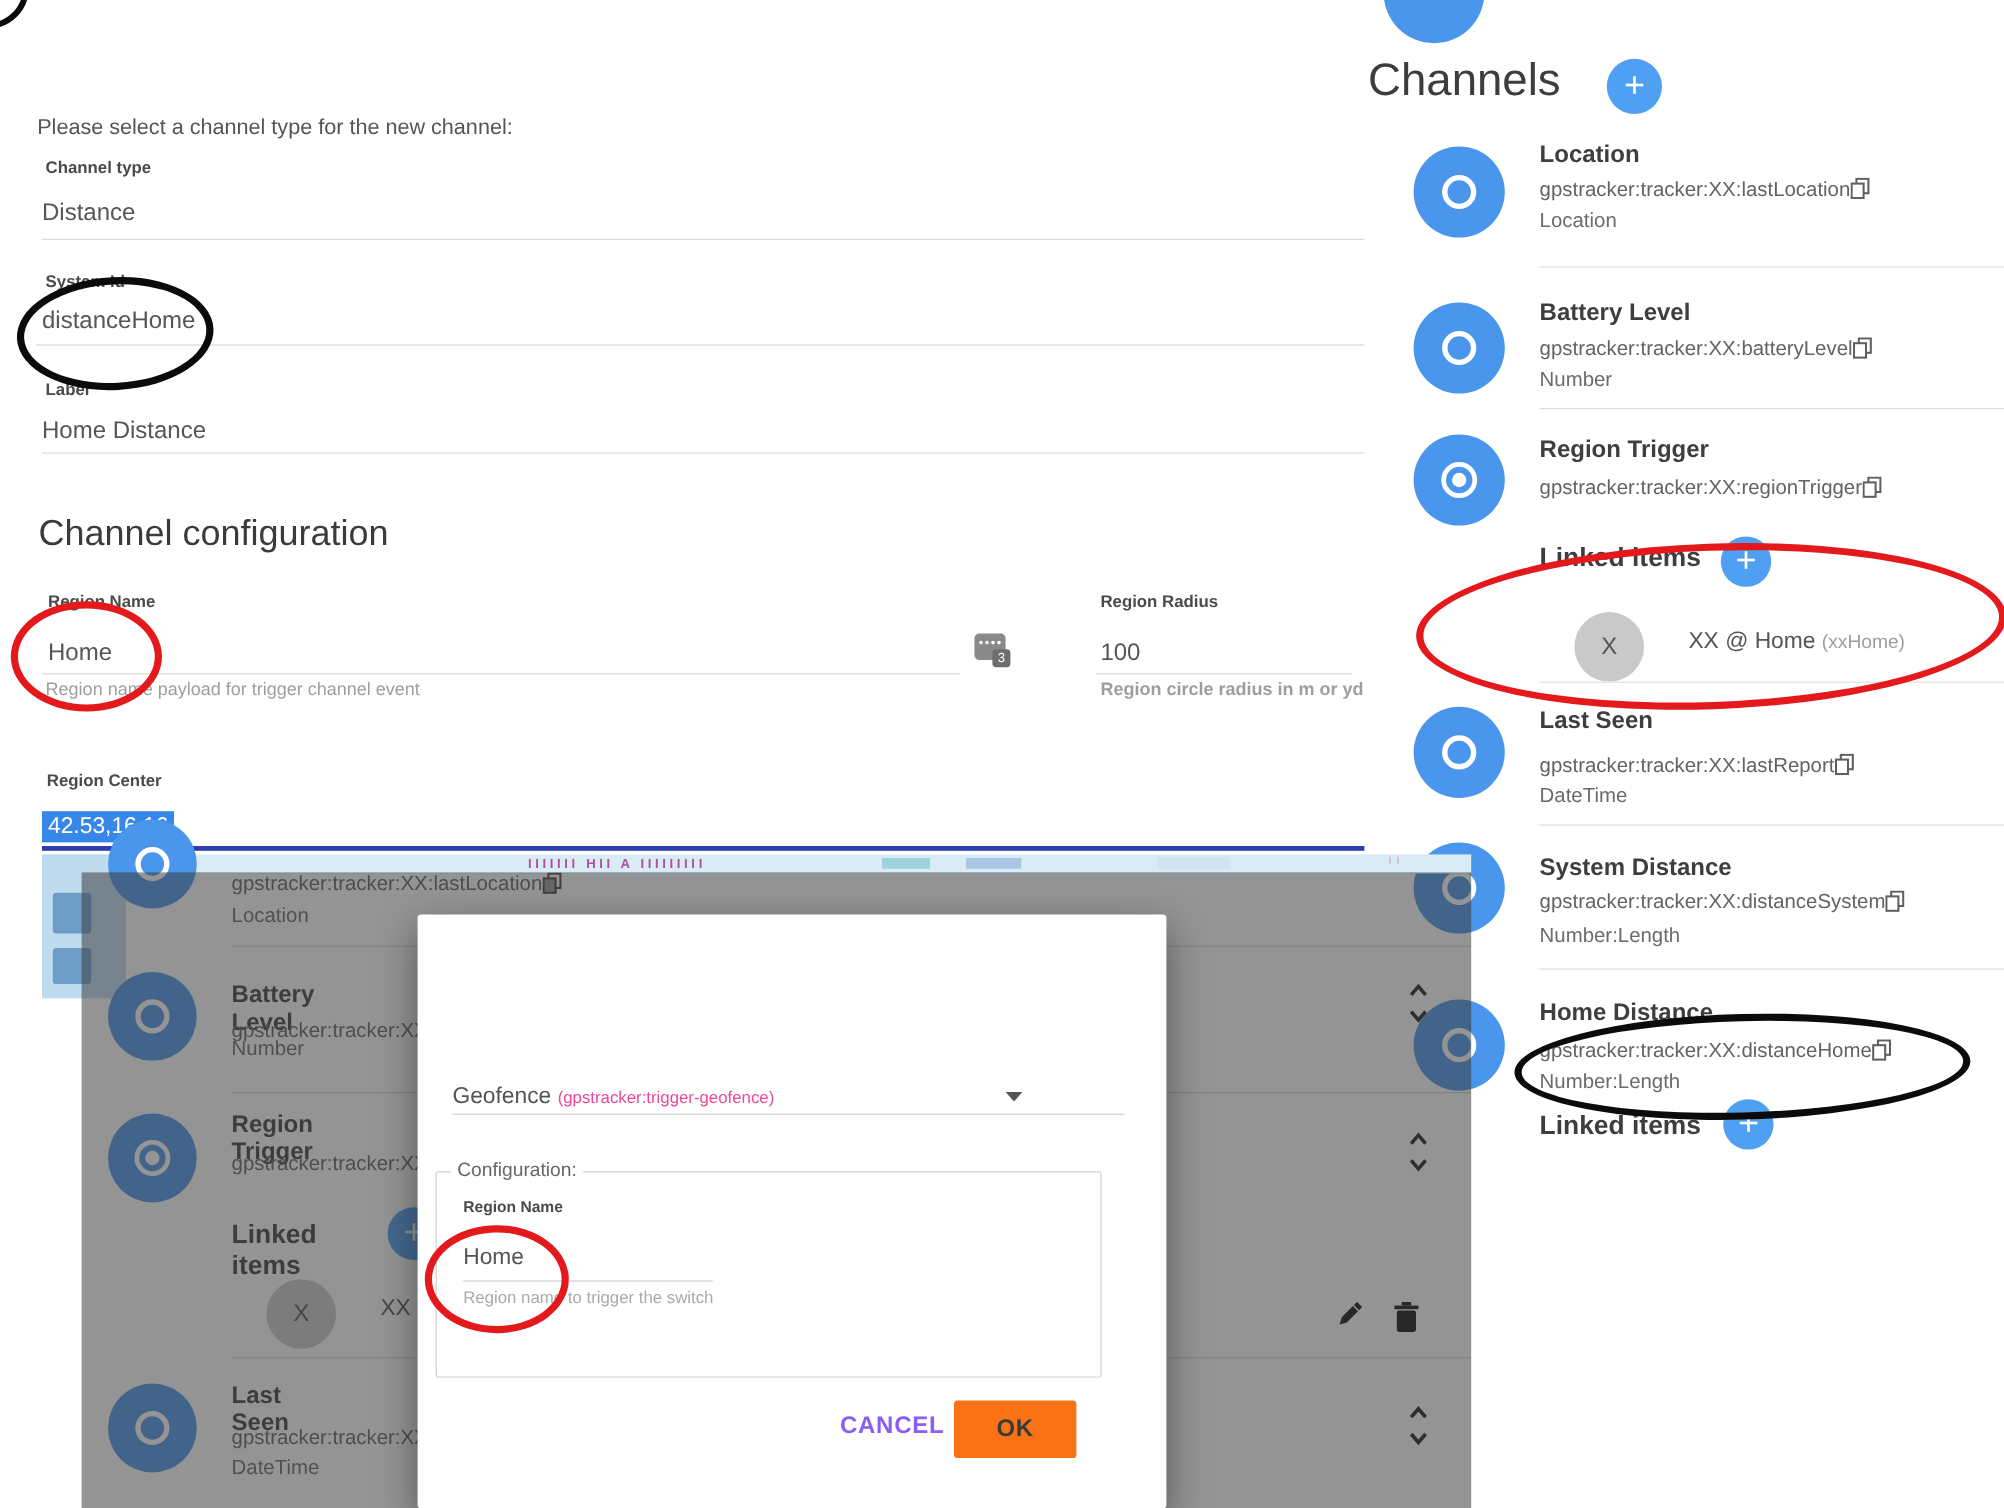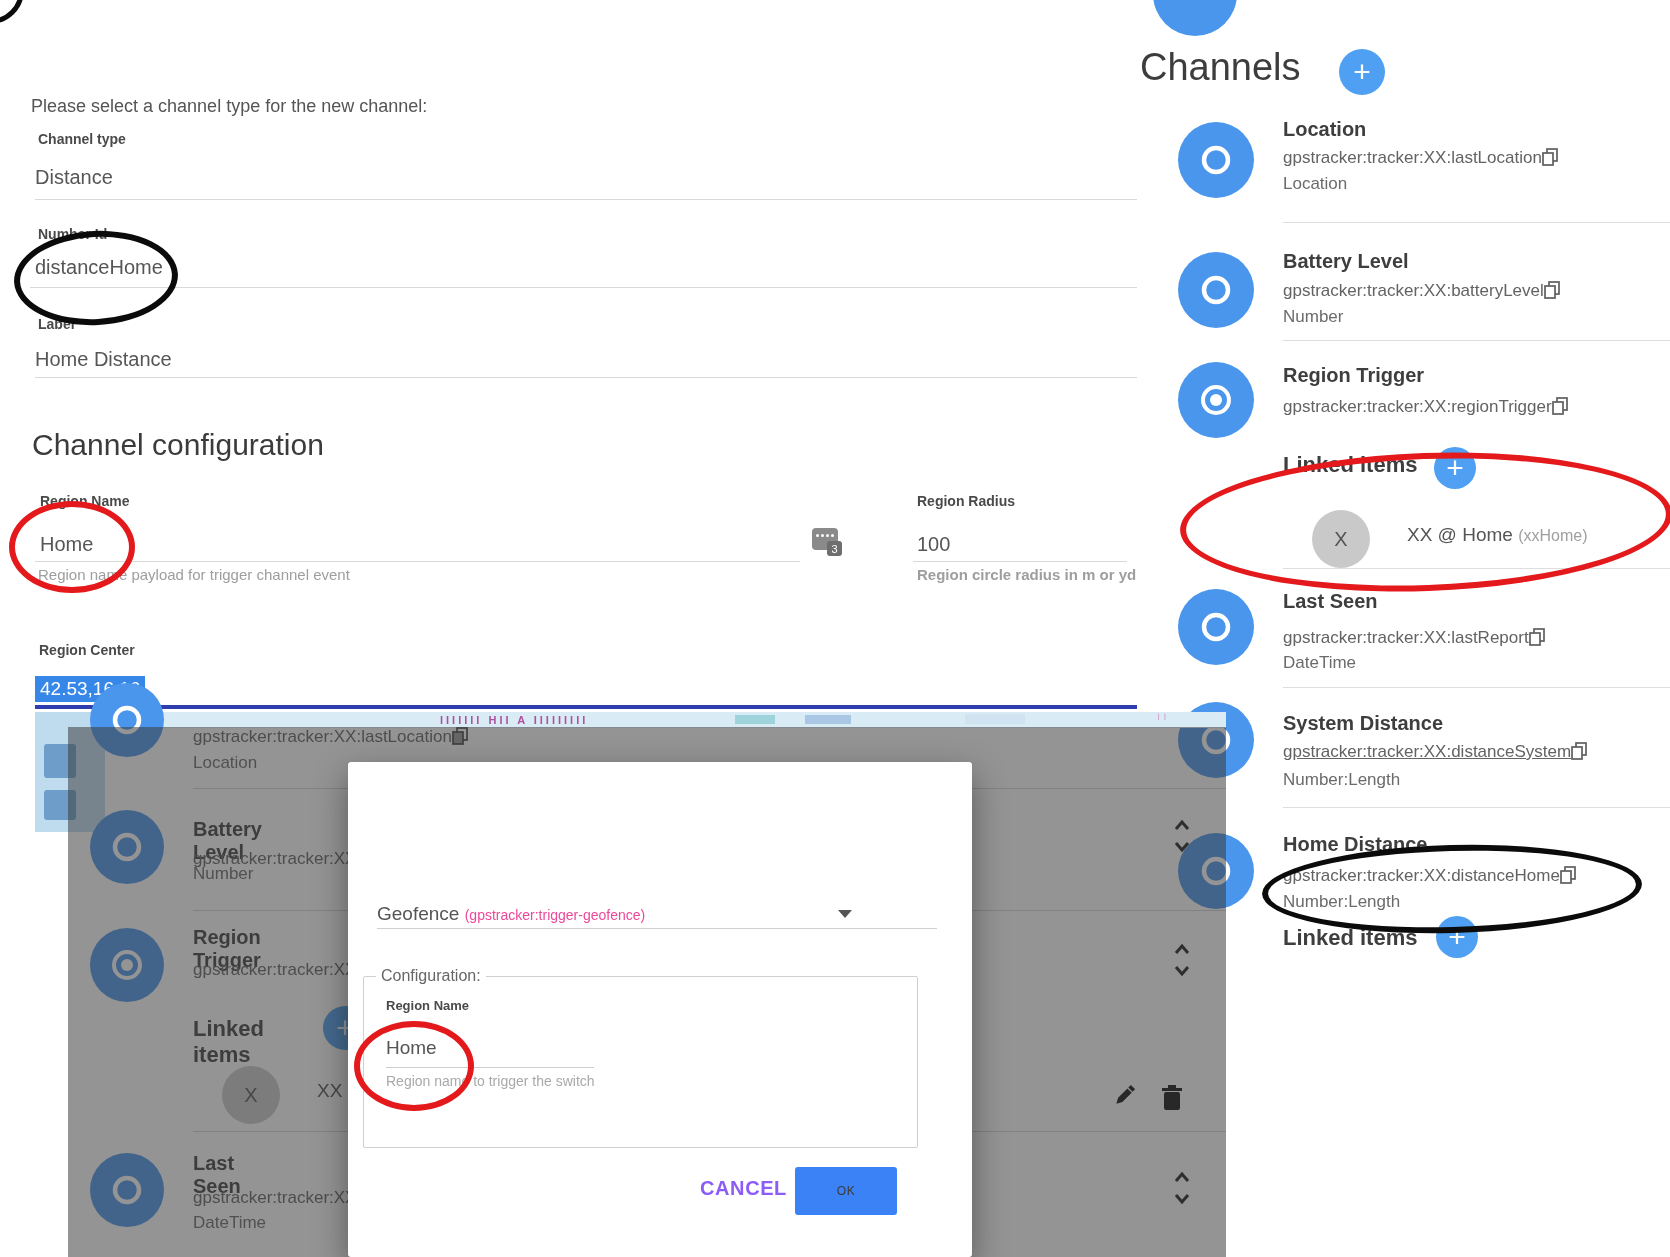--- a/index.html
+++ b/index.html
@@ -35,21 +35,21 @@
   
   #modal{left:348px;top:762px;width:624px;height:495px;background:#fff;border-radius:3px;
          box-shadow:0 12px 34px rgba(0,0,0,0.4);z-index:40;}
   .mtitle{font-size:42px;font-weight:300;color:#3c3c3c;}
   .msel{font-size:19px;color:#555;}
   .msel small{font-size:14px;color:#ec4899;font-weight:400;}
   .caret{width:0;height:0;border-left:7px solid transparent;border-right:7px solid transparent;border-top:8px solid #555;}
   .fieldset{border:1px solid #cfcfcf;border-radius:2px;}
   .legend{font-size:16px;color:#666;background:#fff;padding:0 5px;}
   .btn-flat{font-size:20px;font-weight:bold;color:#8b5cf6;letter-spacing:0.6px;background:none;border:none;}
-  .btn-raised{font-size:12px;font-weight:normal;color:#3a3a3a;letter-spacing:0.6px;background:#3b82f6;border:none;border-radius:3px;}
+  .btn-raised{font-size:20px;font-weight:bold;color:#3a3a3a;letter-spacing:0.6px;background:#f97316;border:none;border-radius:3px;}
   
   .ell{border-radius:50%;background:transparent;z-index:50;}
   .ell.black{border:6px solid #0b0b0b;}
   .ell.red{border:6px solid #e3191c;}
   
   .af{background:#8a8a8a;border-radius:4px;}
   .af .dots{position:absolute;left:4px;top:6px;width:18px;display:flex;gap:2px;}
   .af .dots i{width:3px;height:3px;background:#fff;border-radius:50%;display:block;}
   .af .badge{position:absolute;right:-4px;bottom:-6px;width:15px;height:15px;background:#6e6e6e;border-radius:3px;
              color:#fff;font-size:11px;display:flex;align-items:center;justify-content:center;}
@@ -59,21 +59,21 @@
 <body>
 
 <div id="screen">
 
   <div class="abs sub" style="left:31px;top:96px;">Please select a channel type for the new channel:</div>
 
   <div class="abs flabel" style="left:38px;top:131px;">Channel type</div>
   <div class="abs fvalue" style="left:35px;top:166px;">Distance</div>
   <div class="abs uline" style="left:35px;top:199px;width:1102px;"></div>
 
-  <div class="abs flabel" style="left:38px;top:226px;">Number Id</div>
+  <div class="abs flabel" style="left:38px;top:226px;">System Id</div>
   <div class="abs fvalue" style="left:35px;top:256px;">distanceHome</div>
   <div class="abs uline" style="left:30px;top:287px;width:1107px;"></div>
 
   <div class="abs flabel" style="left:38px;top:316px;">Label</div>
   <div class="abs fvalue" style="left:35px;top:348px;">Home Distance</div>
   <div class="abs uline" style="left:35px;top:377px;width:1102px;"></div>
 
   <div class="abs h2" style="left:32px;top:428px;">Channel configuration</div>
 
   <div class="abs flabel" style="left:40px;top:493px;">Region Name</div>
@@ -174,21 +174,21 @@
   </div>
   <div class="abs ctype" style="left:1283px;top:653px;">DateTime</div>
   <div class="abs divider" style="left:1283px;top:687px;width:387px;"></div>
 
   <div class="abs avatar" style="left:1178px;top:702px;width:76px;height:76px;">
     <svg width="34" height="34">
         <circle cx="17" cy="17" r="12" fill="none" stroke="#fff" stroke-width="4.5"></circle>
       </svg>
   </div>
   <div class="abs ctitle" style="left:1283px;top:712px;">System Distance</div>
-  <div class="abs cid" style="left:1283px;top:742px;text-decoration:underline;">
+  <div class="abs cid" style="left:1283px;top:742px;">
     <span>gpstracker:tracker:XX:distanceSystem</span>
     <svg width="17" height="19">
         <rect x="5" y="1" width="10" height="12" fill="none" stroke="#5f5f5f" stroke-width="1.7"></rect>
         <rect x="1" y="5" width="10" height="12" fill="#fff" stroke="#5f5f5f" stroke-width="1.7"></rect>
       </svg>
   </div>
   <div class="abs ctype" style="left:1283px;top:770px;">Number:Length</div>
   <div class="abs divider" style="left:1283px;top:807px;width:387px;"></div>
 
   <div class="abs avatar" style="left:1178px;top:833px;width:76px;height:76px;">

